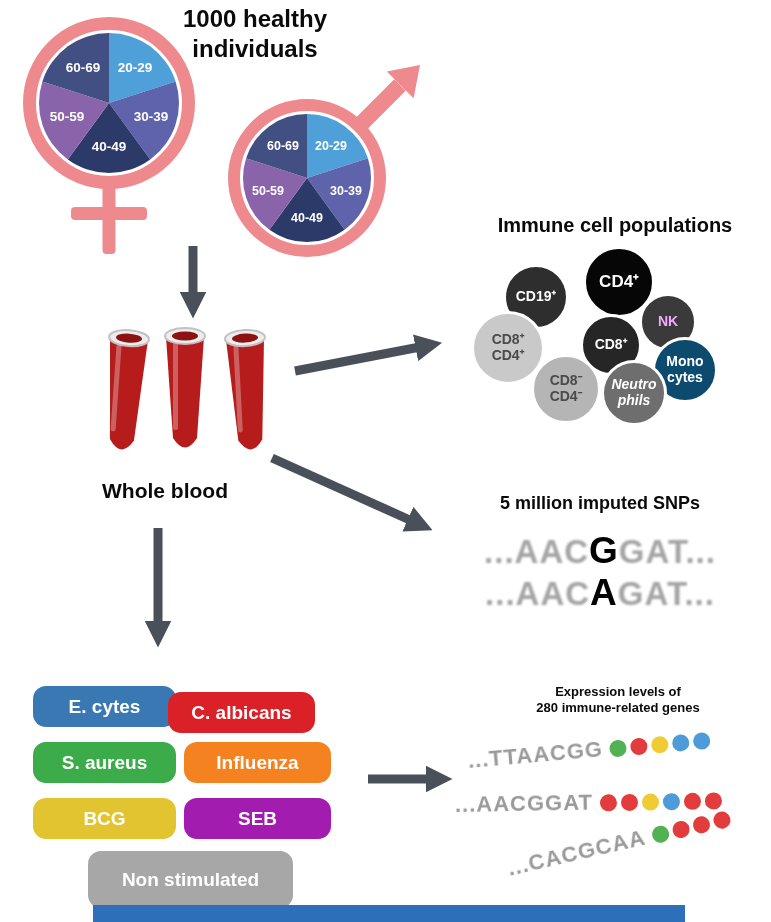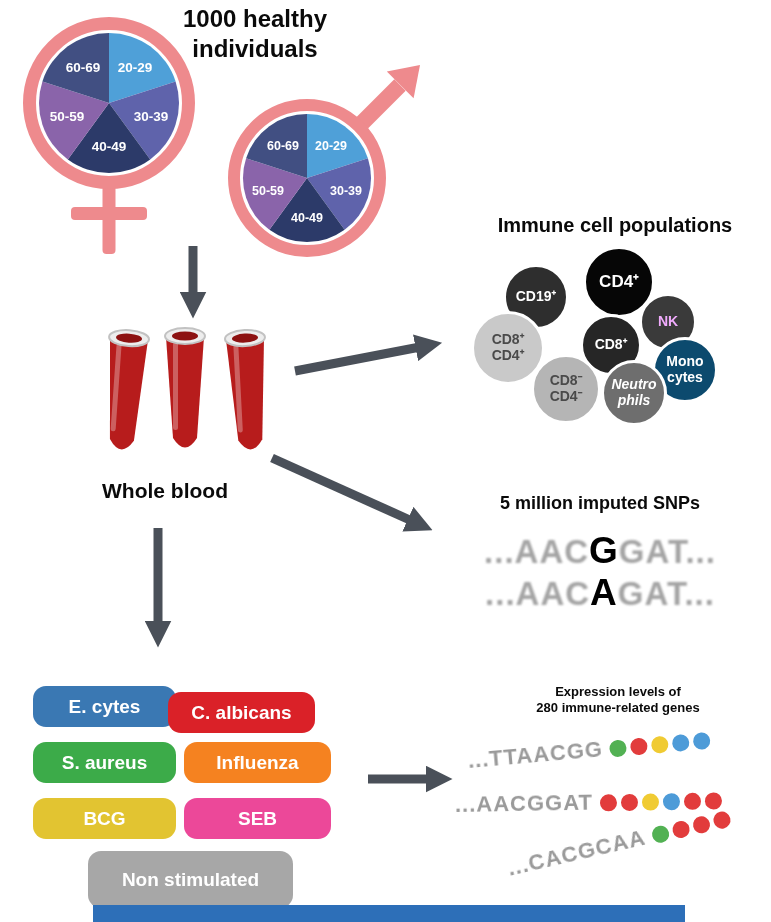--- a/index.html
+++ b/index.html
@@ -152,21 +152,21 @@
   </div>
   <div class="snp-line" style="left:425px;top:572px;">
     <span class="dim">...AAC</span><span class="snp-var">A</span><span class="dim">GAT...</span>
   </div>
 
   <div class="pill" style="left: 33px; top: 686px; width: 143px; height: 41px; background-color: rgb(58, 120, 179);">E. cytes</div>
   <div class="pill" style="left: 168px; top: 686px; width: 147px; height: 41px; background-color: rgb(218, 33, 40); margin-top: 6px;">C. albicans</div>
   <div class="pill" style="left: 33px; top: 742px; width: 143px; height: 41px; background-color: rgb(60, 171, 73);">S. aureus</div>
   <div class="pill" style="left: 184px; top: 742px; width: 147px; height: 41px; background-color: rgb(245, 130, 32);">Influenza</div>
   <div class="pill" style="left: 33px; top: 798px; width: 143px; height: 41px; background-color: rgb(226, 196, 49);">BCG</div>
-  <div class="pill" style="left: 184px; top: 798px; width: 147px; height: 41px; background-color: #ec4899;">SEB</div>
+  <div class="pill" style="left: 184px; top: 798px; width: 147px; height: 41px; background-color: #a21caf;">SEB</div>
   <div class="pill" style="left: 88px; top: 851px; width: 205px; height: 57px; background-color: rgb(167, 167, 167);">Non stimulated</div>
 
   <div class="heading" style="left:468px;top:684px;width:300px;font-size:13px;">
     <div>Expression levels of</div>
     <div>280 immune-related genes</div>
   </div>
 
   <div class="expr-row" style="left:468px;top:748px;transform:rotate(-5deg);">
     <span class="expr-seq">...TTAACGG</span>
     <span class="bead" style="background-color: rgb(82, 177, 83);"></span>

